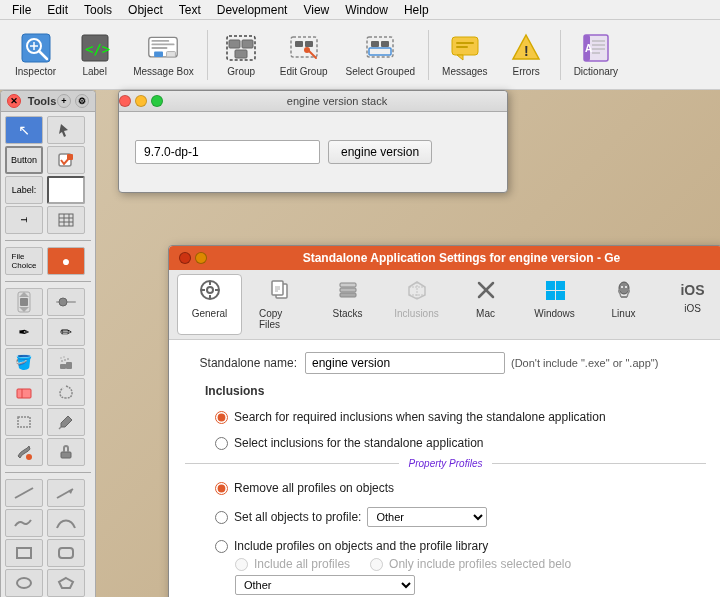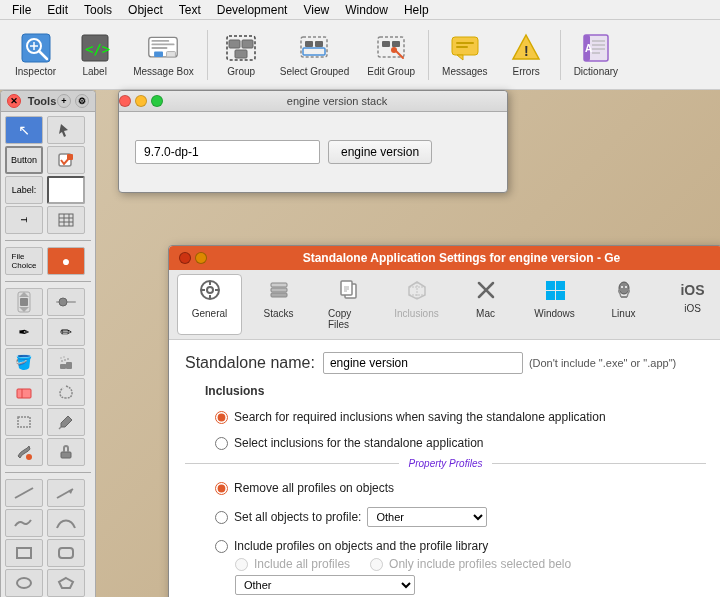--- a/index.html
+++ b/index.html
@@ -46,21 +46,21 @@
     .standalone-toolbar { background: #e8e8e8; border-bottom: 1px solid #ccc; display: flex; padding: 4px 8px; gap: 4px; }
     .standalone-tab { display: flex; flex-direction: column; align-items: center; padding: 4px 12px; cursor: pointer; border: 1px solid transparent; border-radius: 4px; min-width: 65px; }
     .standalone-tab.active { background: white; border-color: #bbb; }
     .standalone-tab .tab-icon { font-size: 20px; margin-bottom: 2px; }
     .standalone-tab .tab-label { font-size: 10px; color: #333; }
     .standalone-tab.disabled .tab-label { color: #aaa; }
     .standalone-tab.disabled .tab-icon { opacity: 0.4; }
     .standalone-body { padding: 12px 16px; background: white; }
 
     .form-row { display: flex; align-items: center; margin-bottom: 10px; }
-    .form-label { font-size: 16px; color: #333; min-width: 120px; text-align: right; padding-right: 8px; }
+    .form-label { font-size: 12px; color: #333; min-width: 120px; text-align: right; padding-right: 8px; }
     .form-input { padding: 3px 6px; border: 1px solid #aaa; border-radius: 2px; font-size: 12px; width: 200px; background: white; }
     .form-hint { font-size: 11px; color: #555; margin-left: 6px; }
 
     .section-title { font-size: 12px; color: #333; font-weight: bold; margin: 8px 0 4px 20px; }
     .radio-row { display: flex; align-items: center; margin: 12px 0 4px 30px; gap: 6px; }
     .radio-row input[type=radio] { accent-color: #e05a2b; }
     .radio-label { font-size: 12px; color: #222; }
     .radio-label.disabled { color: #aaa; }
 
     .property-section { margin-top: 8px; }
@@ -130,43 +130,43 @@
       <svg width="32" height="32" viewBox="0 0 32 32">
         <rect x="4" y="8" width="11" height="8" rx="1" fill="#888" stroke="#666" stroke-width="1"></rect>
         <rect x="17" y="8" width="11" height="8" rx="1" fill="#888" stroke="#666" stroke-width="1"></rect>
         <rect x="10" y="18" width="12" height="8" rx="1" fill="#888" stroke="#666" stroke-width="1"></rect>
         <rect x="2" y="4" width="28" height="24" rx="2" fill="none" stroke="#444" stroke-width="1.5" stroke-dasharray="3,2"></rect>
       </svg>
     </div>
     <span class="label">Group</span>
   </div>
 
-  <div class="toolbar-btn" style="min-width:75px;">
-    <div class="icon">
-      <svg width="32" height="32" viewBox="0 0 32 32">
-        <rect x="3" y="5" width="26" height="20" rx="2" fill="none" stroke="#888" stroke-width="1.5" stroke-dasharray="3,2"></rect>
-        <rect x="7" y="9" width="8" height="6" rx="1" fill="#666"></rect>
-        <rect x="17" y="9" width="8" height="6" rx="1" fill="#666"></rect>
-        <rect x="5" y="16" width="22" height="7" rx="1" fill="none" stroke="#4a90d9" stroke-width="1.5"></rect>
-      </svg>
-    </div>
-    <span class="label">Select Grouped</span>
-  </div>
-
   <div class="toolbar-btn">
     <div class="icon">
       <svg width="32" height="32" viewBox="0 0 32 32">
         <rect x="3" y="5" width="26" height="20" rx="2" fill="none" stroke="#888" stroke-width="1.5" stroke-dasharray="3,2"></rect>
         <rect x="7" y="9" width="8" height="6" rx="1" fill="#666"></rect>
         <rect x="17" y="9" width="8" height="6" rx="1" fill="#666"></rect>
         <line x1="20" y1="18" x2="28" y2="26" stroke="#e05a2b" stroke-width="2" stroke-linecap="round"></line>
         <circle cx="19" cy="18" r="3" fill="#e05a2b"></circle>
       </svg>
     </div>
     <span class="label">Edit Group</span>
+  </div>
+
+  <div class="toolbar-btn" style="min-width:75px;">
+    <div class="icon">
+      <svg width="32" height="32" viewBox="0 0 32 32">
+        <rect x="3" y="5" width="26" height="20" rx="2" fill="none" stroke="#888" stroke-width="1.5" stroke-dasharray="3,2"></rect>
+        <rect x="7" y="9" width="8" height="6" rx="1" fill="#666"></rect>
+        <rect x="17" y="9" width="8" height="6" rx="1" fill="#666"></rect>
+        <rect x="5" y="16" width="22" height="7" rx="1" fill="none" stroke="#4a90d9" stroke-width="1.5"></rect>
+      </svg>
+    </div>
+    <span class="label">Select Grouped</span>
   </div>
 
   <div class="toolbar-separator"></div>
 
   <div class="toolbar-btn">
     <div class="icon">
       <svg width="32" height="32" viewBox="0 0 32 32">
         <rect x="3" y="5" width="26" height="18" rx="3" fill="#f5c842" stroke="#d4a800" stroke-width="1"></rect>
         <polygon points="8,23 14,28 14,23" fill="#f5c842" stroke="#d4a800" stroke-width="1"></polygon>
         <rect x="7" y="10" width="18" height="2" rx="1" fill="#c8a000"></rect>
@@ -401,39 +401,39 @@
           <line x1="2" y1="11" x2="6" y2="11" stroke="#666" stroke-width="2"></line>
           <line x1="16" y1="11" x2="20" y2="11" stroke="#666" stroke-width="2"></line>
         </svg>
       </div>
       <span class="tab-label">General</span>
     </div>
 
     <div class="standalone-tab">
       <div class="tab-icon">
         <svg width="22" height="22" viewBox="0 0 22 22">
-          <rect x="3" y="14" width="16" height="4" rx="1" fill="#aaa" stroke="#888" stroke-width="1"></rect>
-          <rect x="3" y="9" width="16" height="4" rx="1" fill="#bbb" stroke="#888" stroke-width="1"></rect>
-          <rect x="3" y="4" width="16" height="4" rx="1" fill="#ccc" stroke="#888" stroke-width="1"></rect>
-        </svg>
-      </div>
-      <span class="tab-label">Stacks</span>
-    </div>
-
-    <div class="standalone-tab">
-      <div class="tab-icon">
-        <svg width="22" height="22" viewBox="0 0 22 22">
           <rect x="8" y="5" width="11" height="14" rx="1" fill="white" stroke="#888" stroke-width="1.5"></rect>
           <rect x="4" y="2" width="11" height="14" rx="1" fill="white" stroke="#888" stroke-width="1.5"></rect>
           <line x1="7" y1="8" x2="12" y2="8" stroke="#aaa" stroke-width="1"></line>
           <line x1="7" y1="10" x2="12" y2="10" stroke="#aaa" stroke-width="1"></line>
           <line x1="7" y1="12" x2="10" y2="12" stroke="#aaa" stroke-width="1"></line>
         </svg>
       </div>
       <span class="tab-label">Copy Files</span>
+    </div>
+
+    <div class="standalone-tab">
+      <div class="tab-icon">
+        <svg width="22" height="22" viewBox="0 0 22 22">
+          <rect x="3" y="14" width="16" height="4" rx="1" fill="#aaa" stroke="#888" stroke-width="1"></rect>
+          <rect x="3" y="9" width="16" height="4" rx="1" fill="#bbb" stroke="#888" stroke-width="1"></rect>
+          <rect x="3" y="4" width="16" height="4" rx="1" fill="#ccc" stroke="#888" stroke-width="1"></rect>
+        </svg>
+      </div>
+      <span class="tab-label">Stacks</span>
     </div>
 
     <div class="standalone-tab disabled">
       <div class="tab-icon" style="opacity:0.4;">
         <svg width="22" height="22" viewBox="0 0 22 22">
           <path d="M11 3 L19 8 L19 16 L11 20 L3 16 L3 8 Z" fill="none" stroke="#888" stroke-width="1.5"></path>
           <path d="M11 3 L11 20" stroke="#888" stroke-width="1" stroke-dasharray="2,1"></path>
           <path d="M3 8 L19 8" stroke="#888" stroke-width="1" stroke-dasharray="2,1"></path>
           <path d="M3 16 L19 16" stroke="#888" stroke-width="1" stroke-dasharray="2,1"></path>
         </svg>

